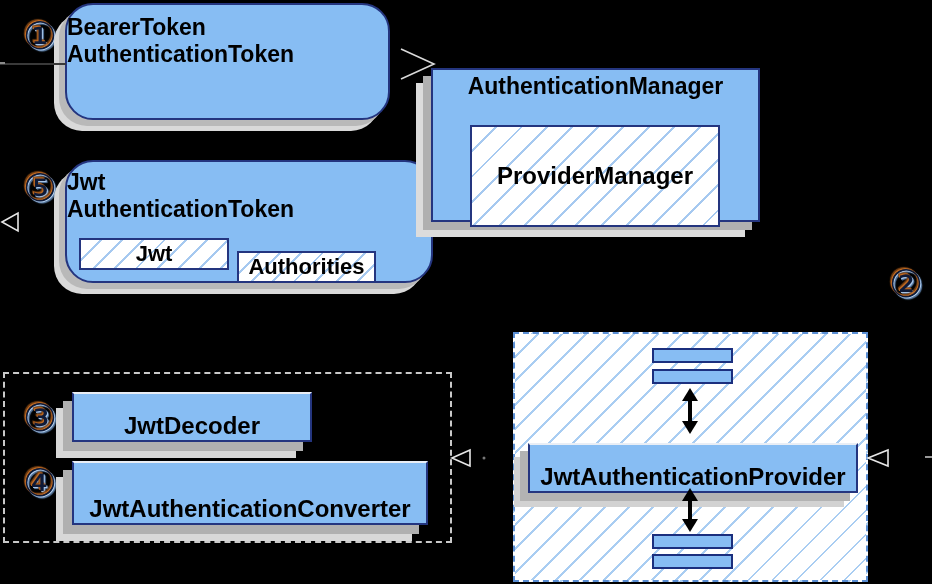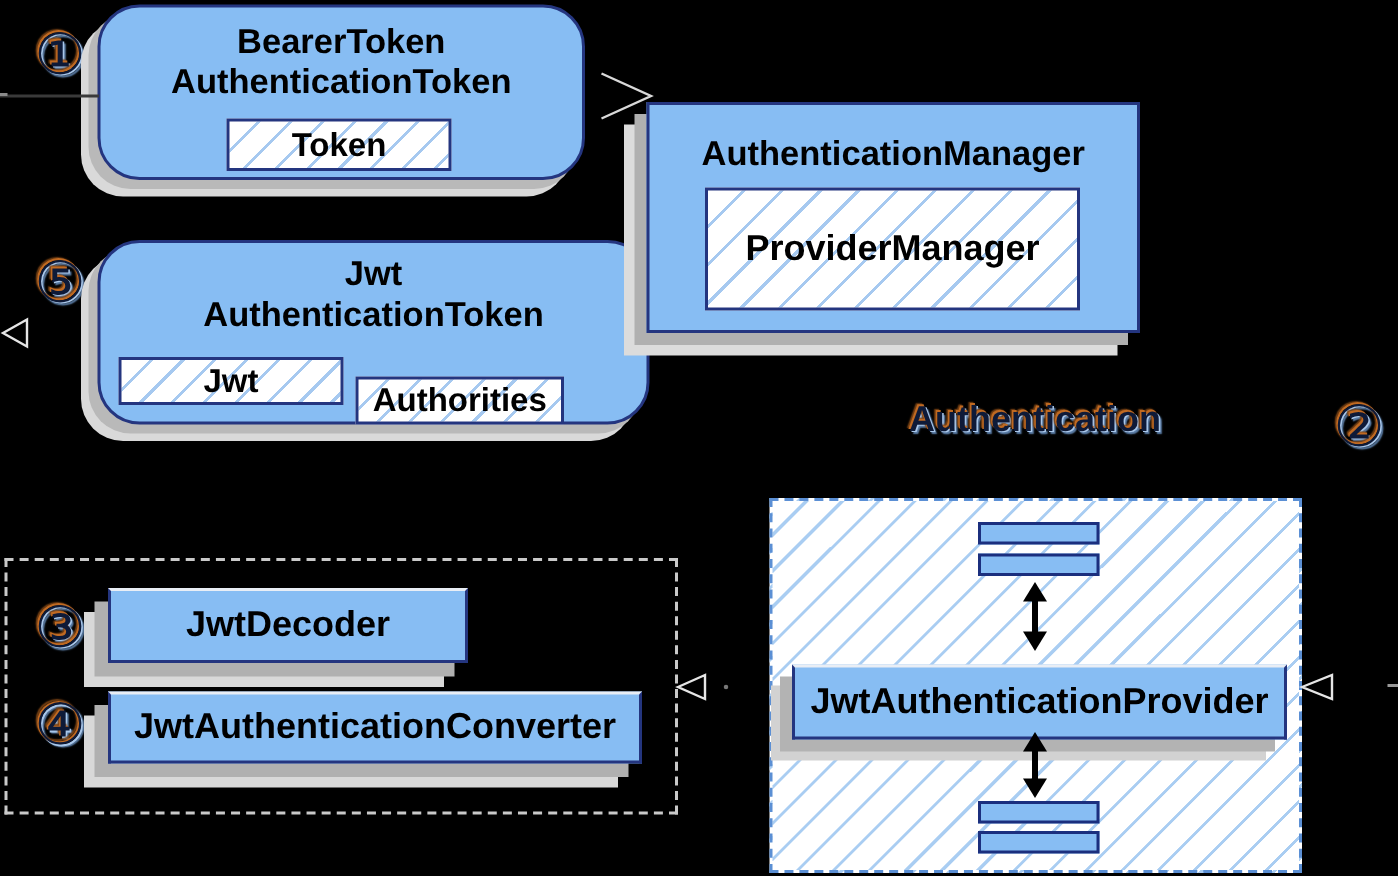--- a/index.html
+++ b/index.html
@@ -19,32 +19,32 @@
   }
   .badge{
     font-size:38px;line-height:38px;font-weight:normal;
     font-family:"DejaVu Sans",sans-serif;
     user-select:none;
   }
   
   .round-node{
     background:#87bdf3;border:2px solid #24357f;border-radius:28px;
     box-shadow:-6px 6px 0 #b9b9b9,-11px 11px 0 #d9d9d9;
-    box-sizing:border-box;text-align:center;
+    box-sizing:border-box;
   }
   
   .stack-node{
     background:#87bdf3;border:2px solid #24357f;
     box-shadow:-8px 8px 0 #b0b0b0,-15px 15px 0 #dcdcdc;
     box-sizing:border-box;text-align:center;
   }
   .flat-node{
     background:#87bdf3;border:2px solid #24357f;border-top-color:#e9eef5;
     box-shadow:-9px 9px 0 #b0b0b0,-16px 16px 0 #d8d8d8;
-    box-sizing:border-box;display:flex;align-items:center;justify-content:center;
+    box-sizing:border-box;display:flex;align-items:flex-end;justify-content:center;
   }
   .node-title{font-weight:bold;font-size:23px;line-height:27px;color:#000;}
   .field{
     background-color:#fff;
     background-image:repeating-linear-gradient(135deg,transparent 0 13px,#a6c9f0 13px 15px);
     border:2px solid #24357f;box-sizing:border-box;
     display:flex;align-items:center;justify-content:center;
     font-weight:bold;font-size:22px;color:#000;
   }
   .inner-box{
@@ -80,67 +80,64 @@
   <span class="abs badge chroma" style="left:23px;top:169px">⑤</span>
   <span class="abs badge chroma" style="left:23px;top:399px">③</span>
   <span class="abs badge chroma" style="left:23px;top:464px">④</span>
   <span class="abs badge chroma" style="left:889px;top:265px">②</span>
 
   <div class="abs round-node" style="left:65px;top:3px;width:325px;height:117px">
     <div class="node-title" style="margin-top:9px">
       <span>BearerToken</span><br>
       <span>AuthenticationToken</span>
     </div>
-    <div class="abs field" style="left:84px;top:74px;width:150px;height:35px">
-        <span>Token</span>
-      </div>
   </div>
 
   <div class="abs round-node" style="left:65px;top:160px;width:368px;height:123px">
     <div class="node-title" style="margin-top:7px">
       <span>Jwt</span><br>
       <span>AuthenticationToken</span>
     </div>
     <div class="abs field" style="left:12px;top:76px;width:150px;height:32px">
         <span>Jwt</span>
       </div>
     <div class="abs field" style="left:170px;top:89px;width:139px;height:32px">
         <span>Authorities</span>
       </div>
   </div>
 
   <div class="abs stack-node" style="left:431px;top:68px;width:329px;height:154px">
-    <div class="node-title" style="margin-top:19px">AuthenticationManager</div>
-    <div class="abs inner-box" style="left:37px;top:55px;width:250px;height:82px">
+    <div class="node-title" style="margin-top:3px">AuthenticationManager</div>
+    <div class="abs inner-box" style="left:37px;top:55px;width:250px;height:102px">
         <span>ProviderManager</span>
       </div>
   </div>
 
   <div class="abs providers-heading chroma" style="left:560px;top:266px;width:260px">
-    <span>Authentication</span><br>
+    <br>
   </div>
 
   <div class="abs dashed-blue" style="left:513px;top:332px;width:355px;height:250px"></div>
 
   <div class="abs bar" style="left:652px;top:348px;width:81px;height:15px"></div>
   <div class="abs bar" style="left:652px;top:369px;width:81px;height:15px"></div>
   <div class="abs bar" style="left:652px;top:534px;width:81px;height:15px"></div>
   <div class="abs bar" style="left:652px;top:554px;width:81px;height:15px"></div>
 
   <div class="abs flat-node" style="left:528px;top:443px;width:330px;height:50px;box-shadow:-8px 8px 0 #b3b3b3,-14px 14px 0 #d2d2d2">
     <span class="label-inside">JwtAuthenticationProvider</span>
   </div>
 
   <div class="abs dashed-gray" style="left:3px;top:372px;width:449px;height:171px"></div>
 
   <div class="abs flat-node" style="left:72px;top:392px;width:240px;height:50px">
     <span class="label-inside">JwtDecoder</span>
   </div>
 
-  <div class="abs flat-node" style="left:72px;top:461px;width:356px;height:48px">
+  <div class="abs flat-node" style="left:72px;top:461px;width:356px;height:64px">
     <span class="label-inside">JwtAuthenticationConverter</span>
   </div>
 
   <svg class="overlay" width="932" height="584" viewBox="0 0 932 584">
 
     <line x1="0" y1="64" x2="66" y2="64" stroke="#3a3a3a" stroke-width="2"></line>
     <line x1="0" y1="63" x2="5" y2="63" stroke="#8a8a8a" stroke-width="2"></line>
 
     <polyline points="401,49 434,64 401,79" fill="none" stroke="#d9d9d9" stroke-width="1.6"></polyline>
 

